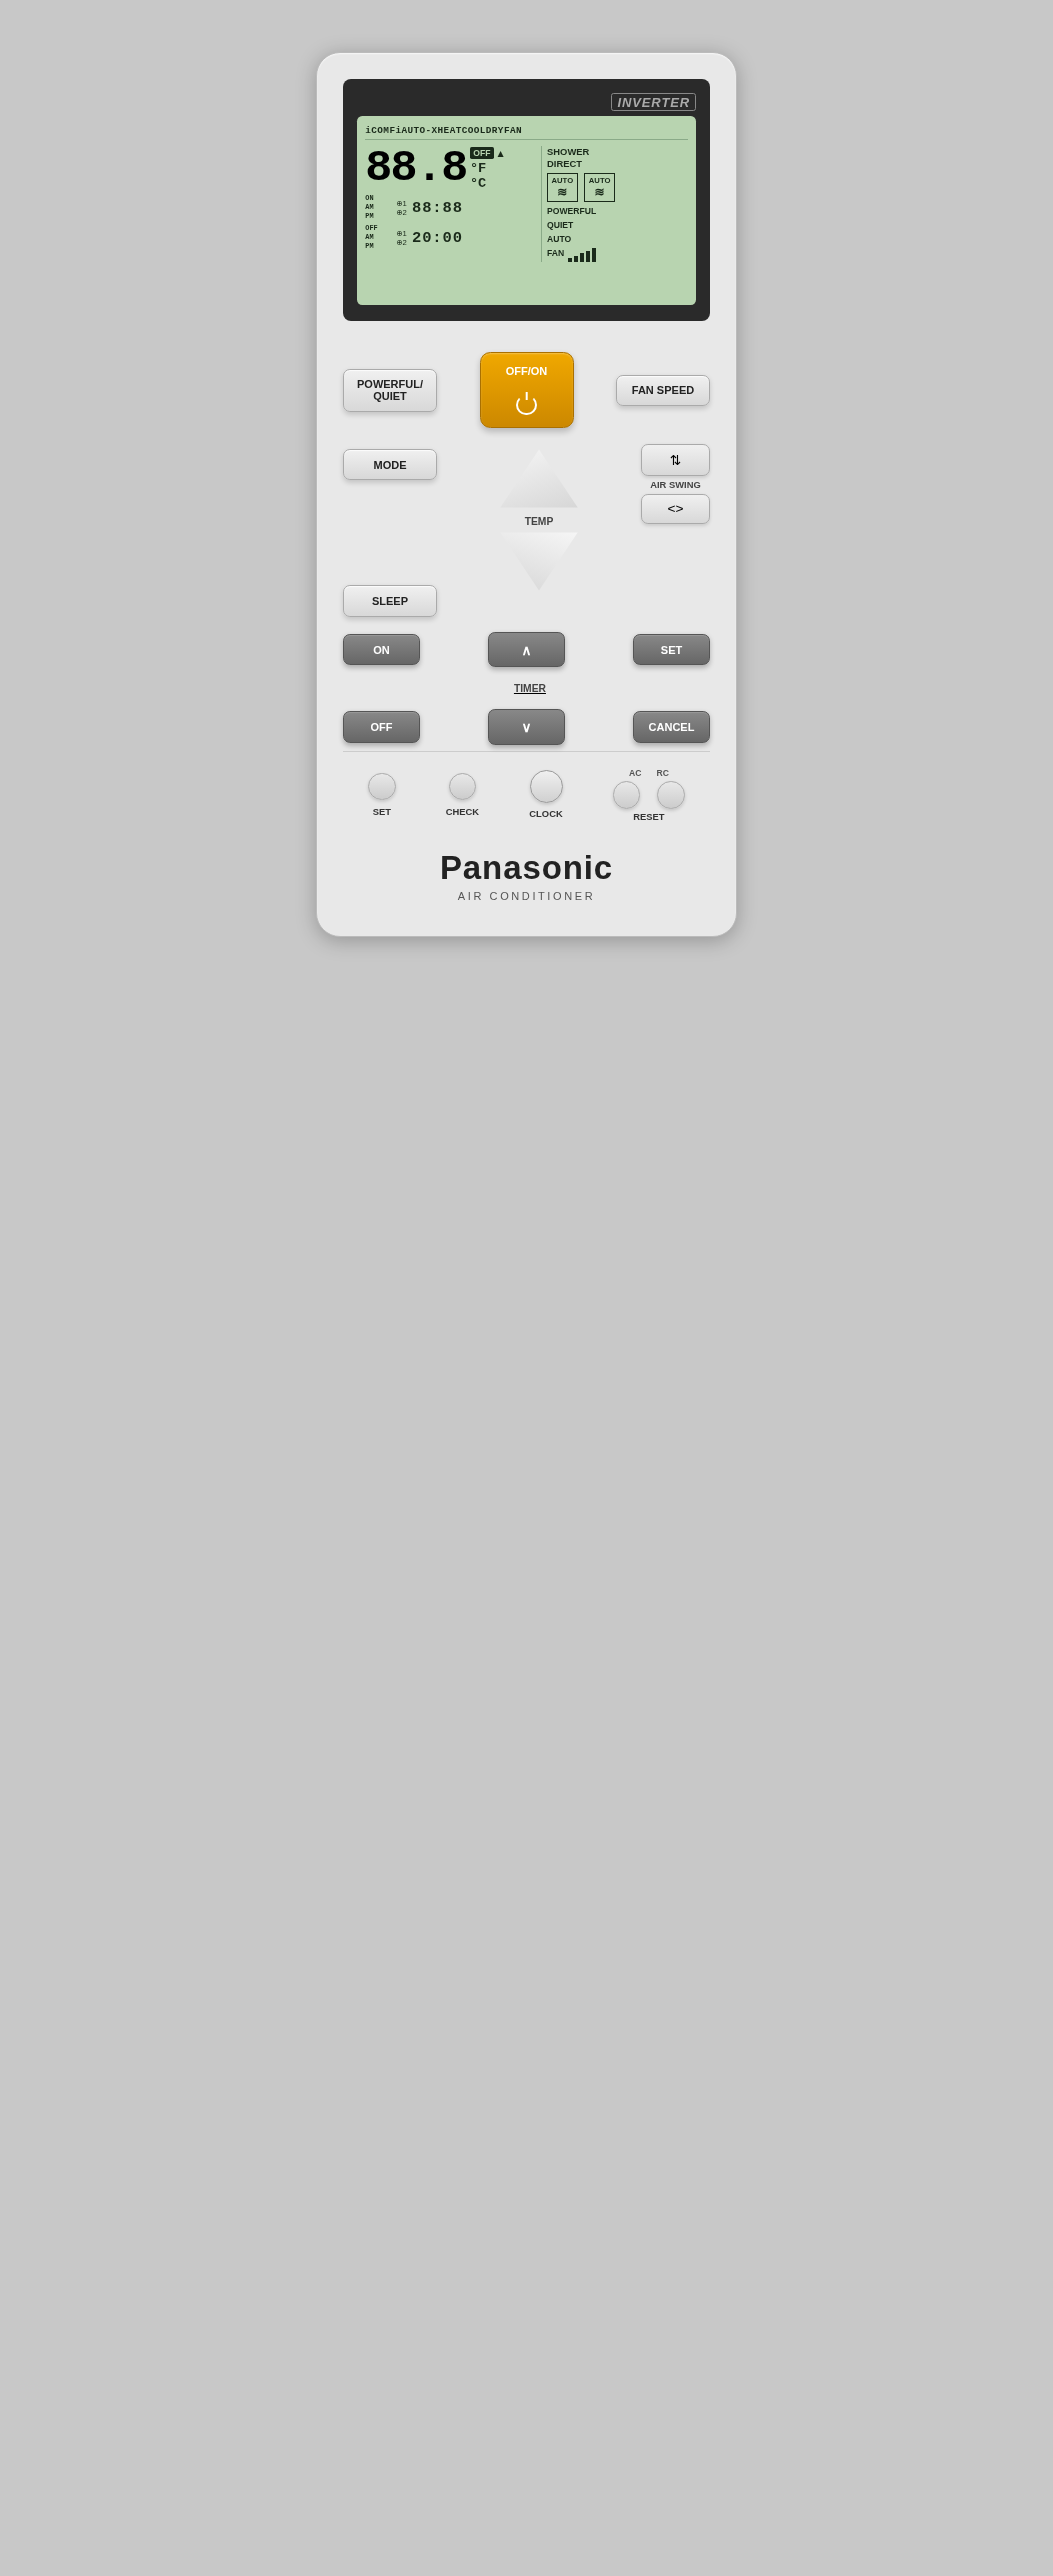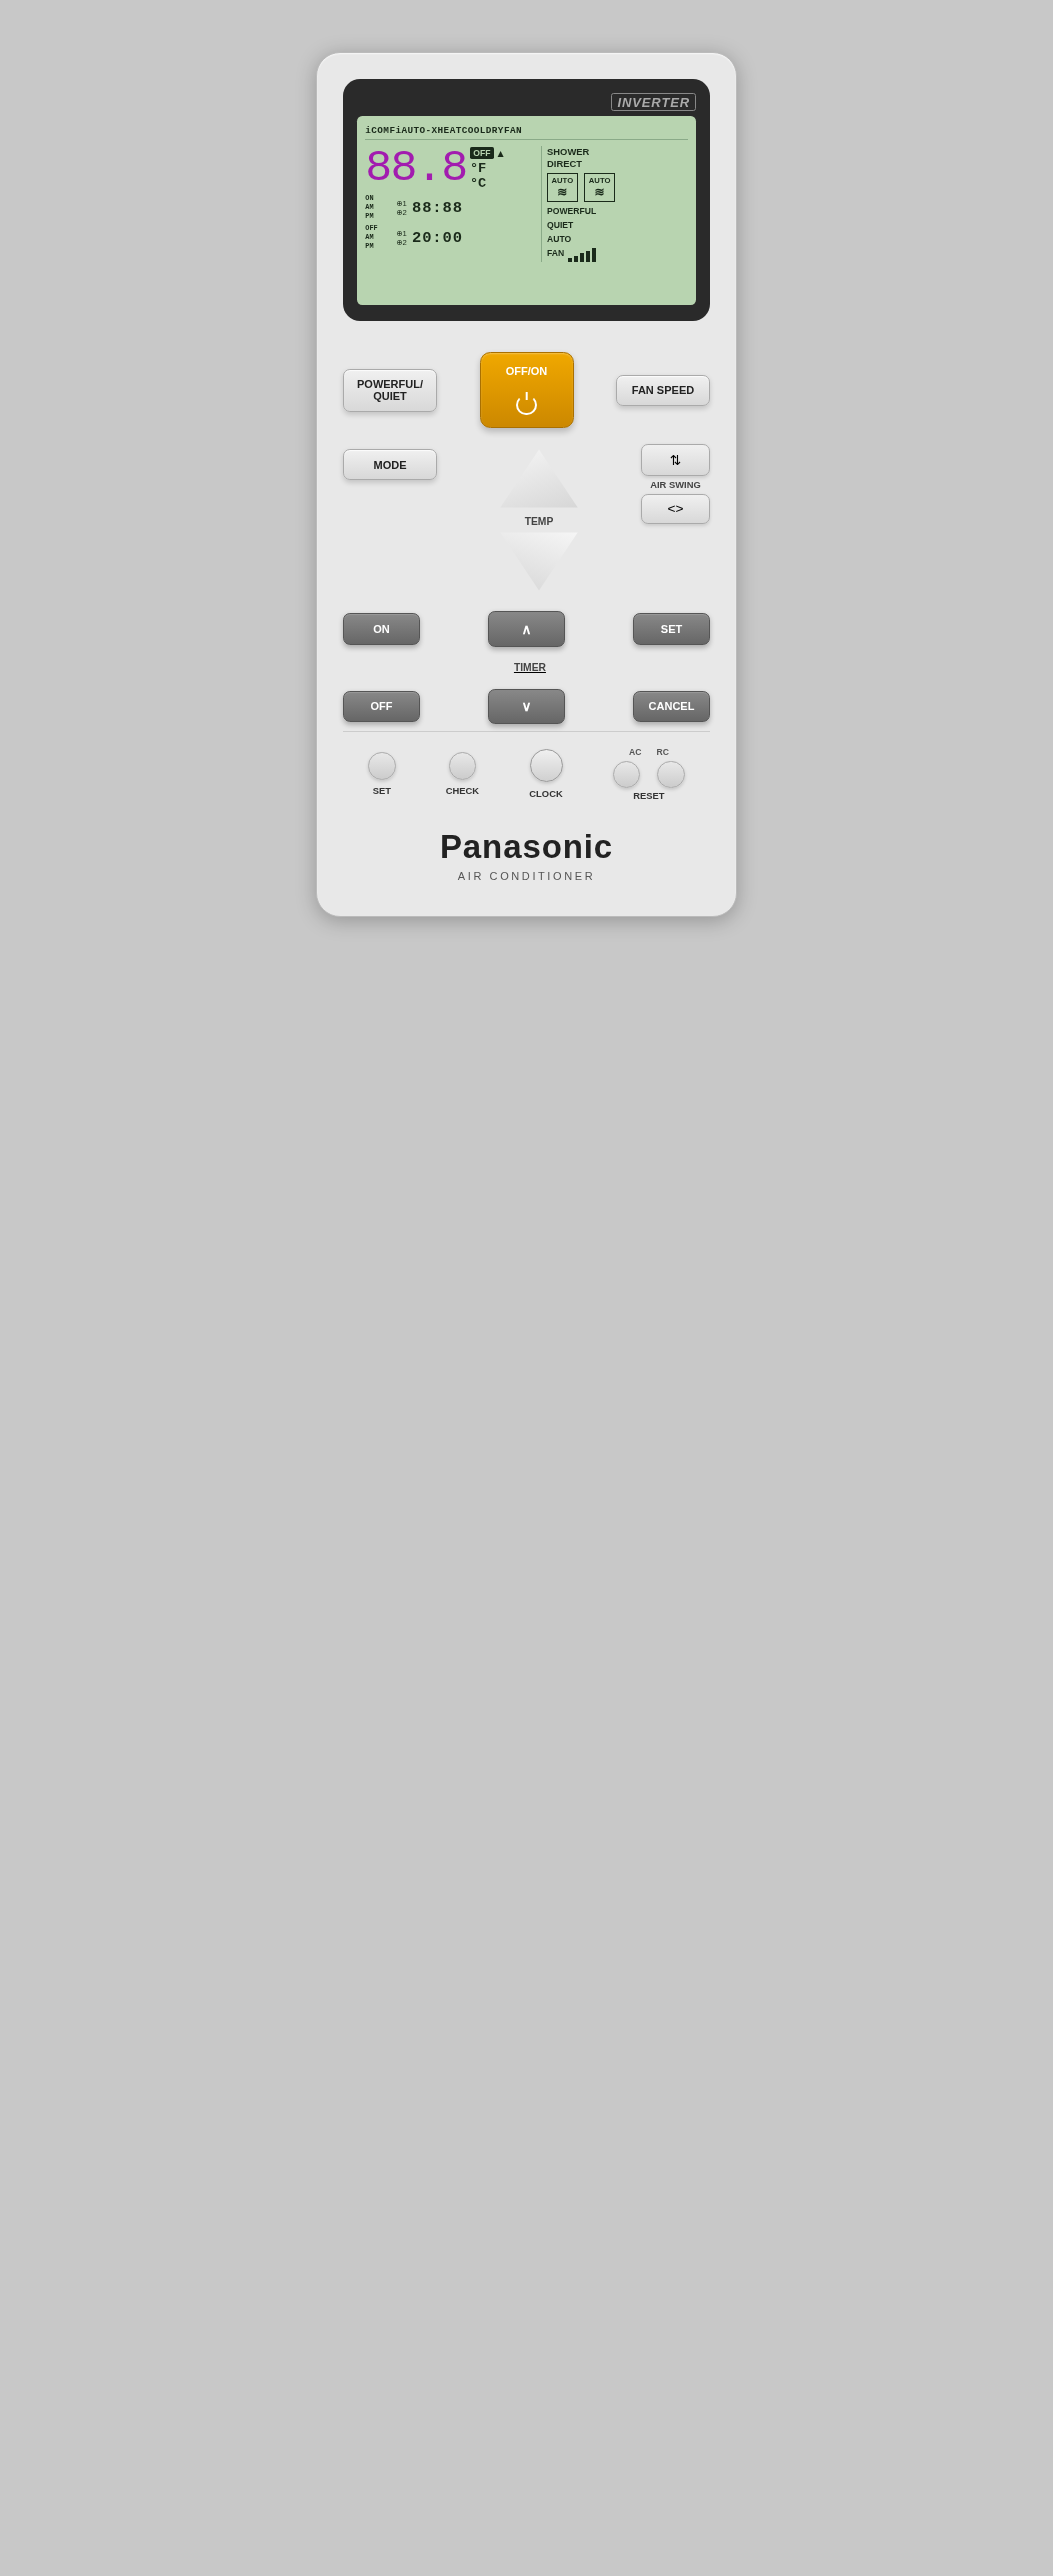--- a/index.html
+++ b/index.html
@@ -17,21 +17,21 @@
       width: 421px;
       margin: 52px auto;
       padding: 26px 26px 34px 26px;
       box-shadow: 0 3.4px 20.6px rgba(0,0,0,0.25), inset 0 0.9px 1.7px rgba(255,255,255,0.7);
       border: 1.7px solid #bbb;
     }
 
     
     .lcd-container {
       background: #2a2a2a;
-      border-radius: 17px;
+      border-radius: 8px;
       padding: 15.5px 13.7px 15.5px 13.7px;
       margin-bottom: 31px;
     }
     .inverter-label {
       text-align: right;
       color: #aaa;
       font-style: italic;
       font-size: 13px;
       font-weight: bold;
       margin-bottom: 6.9px;
@@ -75,22 +75,22 @@
       border-left: 0.9px solid #8aaa88;
     }
     .lcd-temp-display {
       display: flex;
       align-items: flex-start;
       margin-bottom: 3.4px;
     }
     .lcd-temp-digits {
       font-family: 'Courier New', monospace;
       font-size: 45px;
-      font-weight: normal;
-      color: #a21caf;
+      font-weight: bold;
+      color: #000000;
       line-height: 1;
       letter-spacing: -1.7px;
     }
     .lcd-temp-unit-block {
       display: flex;
       flex-direction: column;
       align-items: flex-start;
       margin-left: 3.4px;
       margin-top: 1.7px;
     }
@@ -546,20 +546,25 @@
         <button class="btn-triangle-down" style="background: linear-gradient(200deg, #f8f8f8 0%, #d4d4d4 100%); border:none; clip-path: polygon(5% 8%, 95% 8%, 50% 92%);">
         </button>
       </div>
       <div class="right-col">
         <button class="btn-airswing-v">⇅</button>
         <div class="air-swing-label">AIR SWING</div>
         <button class="btn-airswing-h">&lt;&gt;</button>
       </div>
     </div>
 
+    <div class="btn-row" style="justify-content:flex-start; margin-top:-26px;">
+      <button class="btn-white">
+        <span>SLEEP</span>
+      </button>
+    </div>
 
     <div class="btn-row">
       <button class="btn-gray">
         <span>ON</span>
       </button>
       <button class="btn-gray-arrow">
         <span>∧</span>
       </button>
       <button class="btn-gray">
         <span>SET</span>

